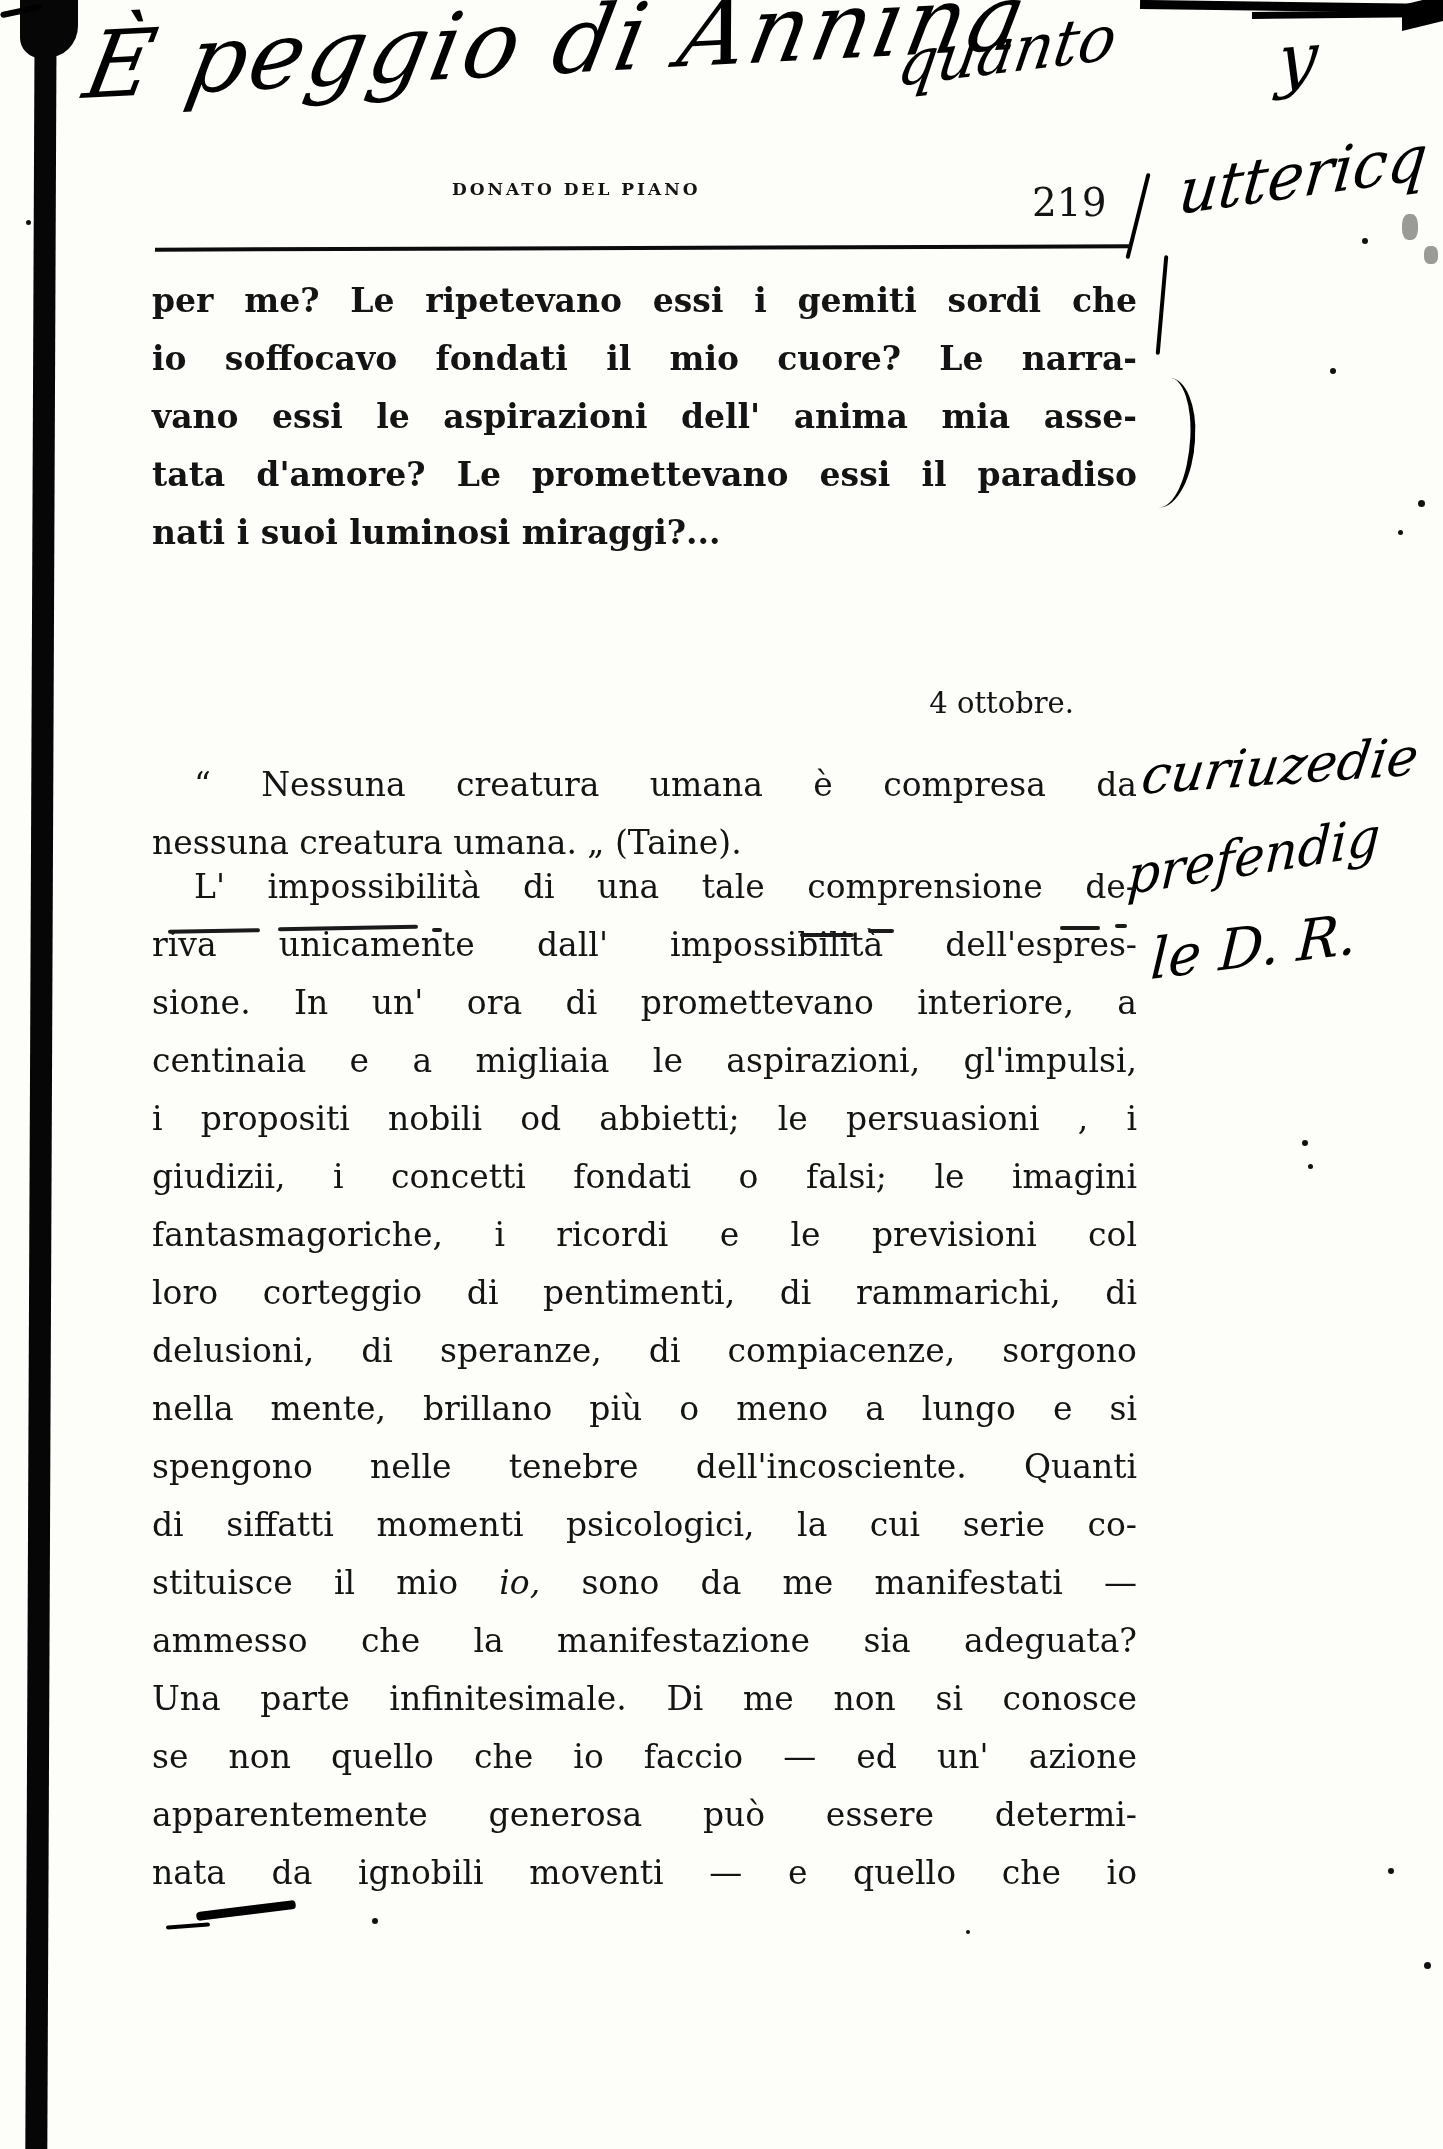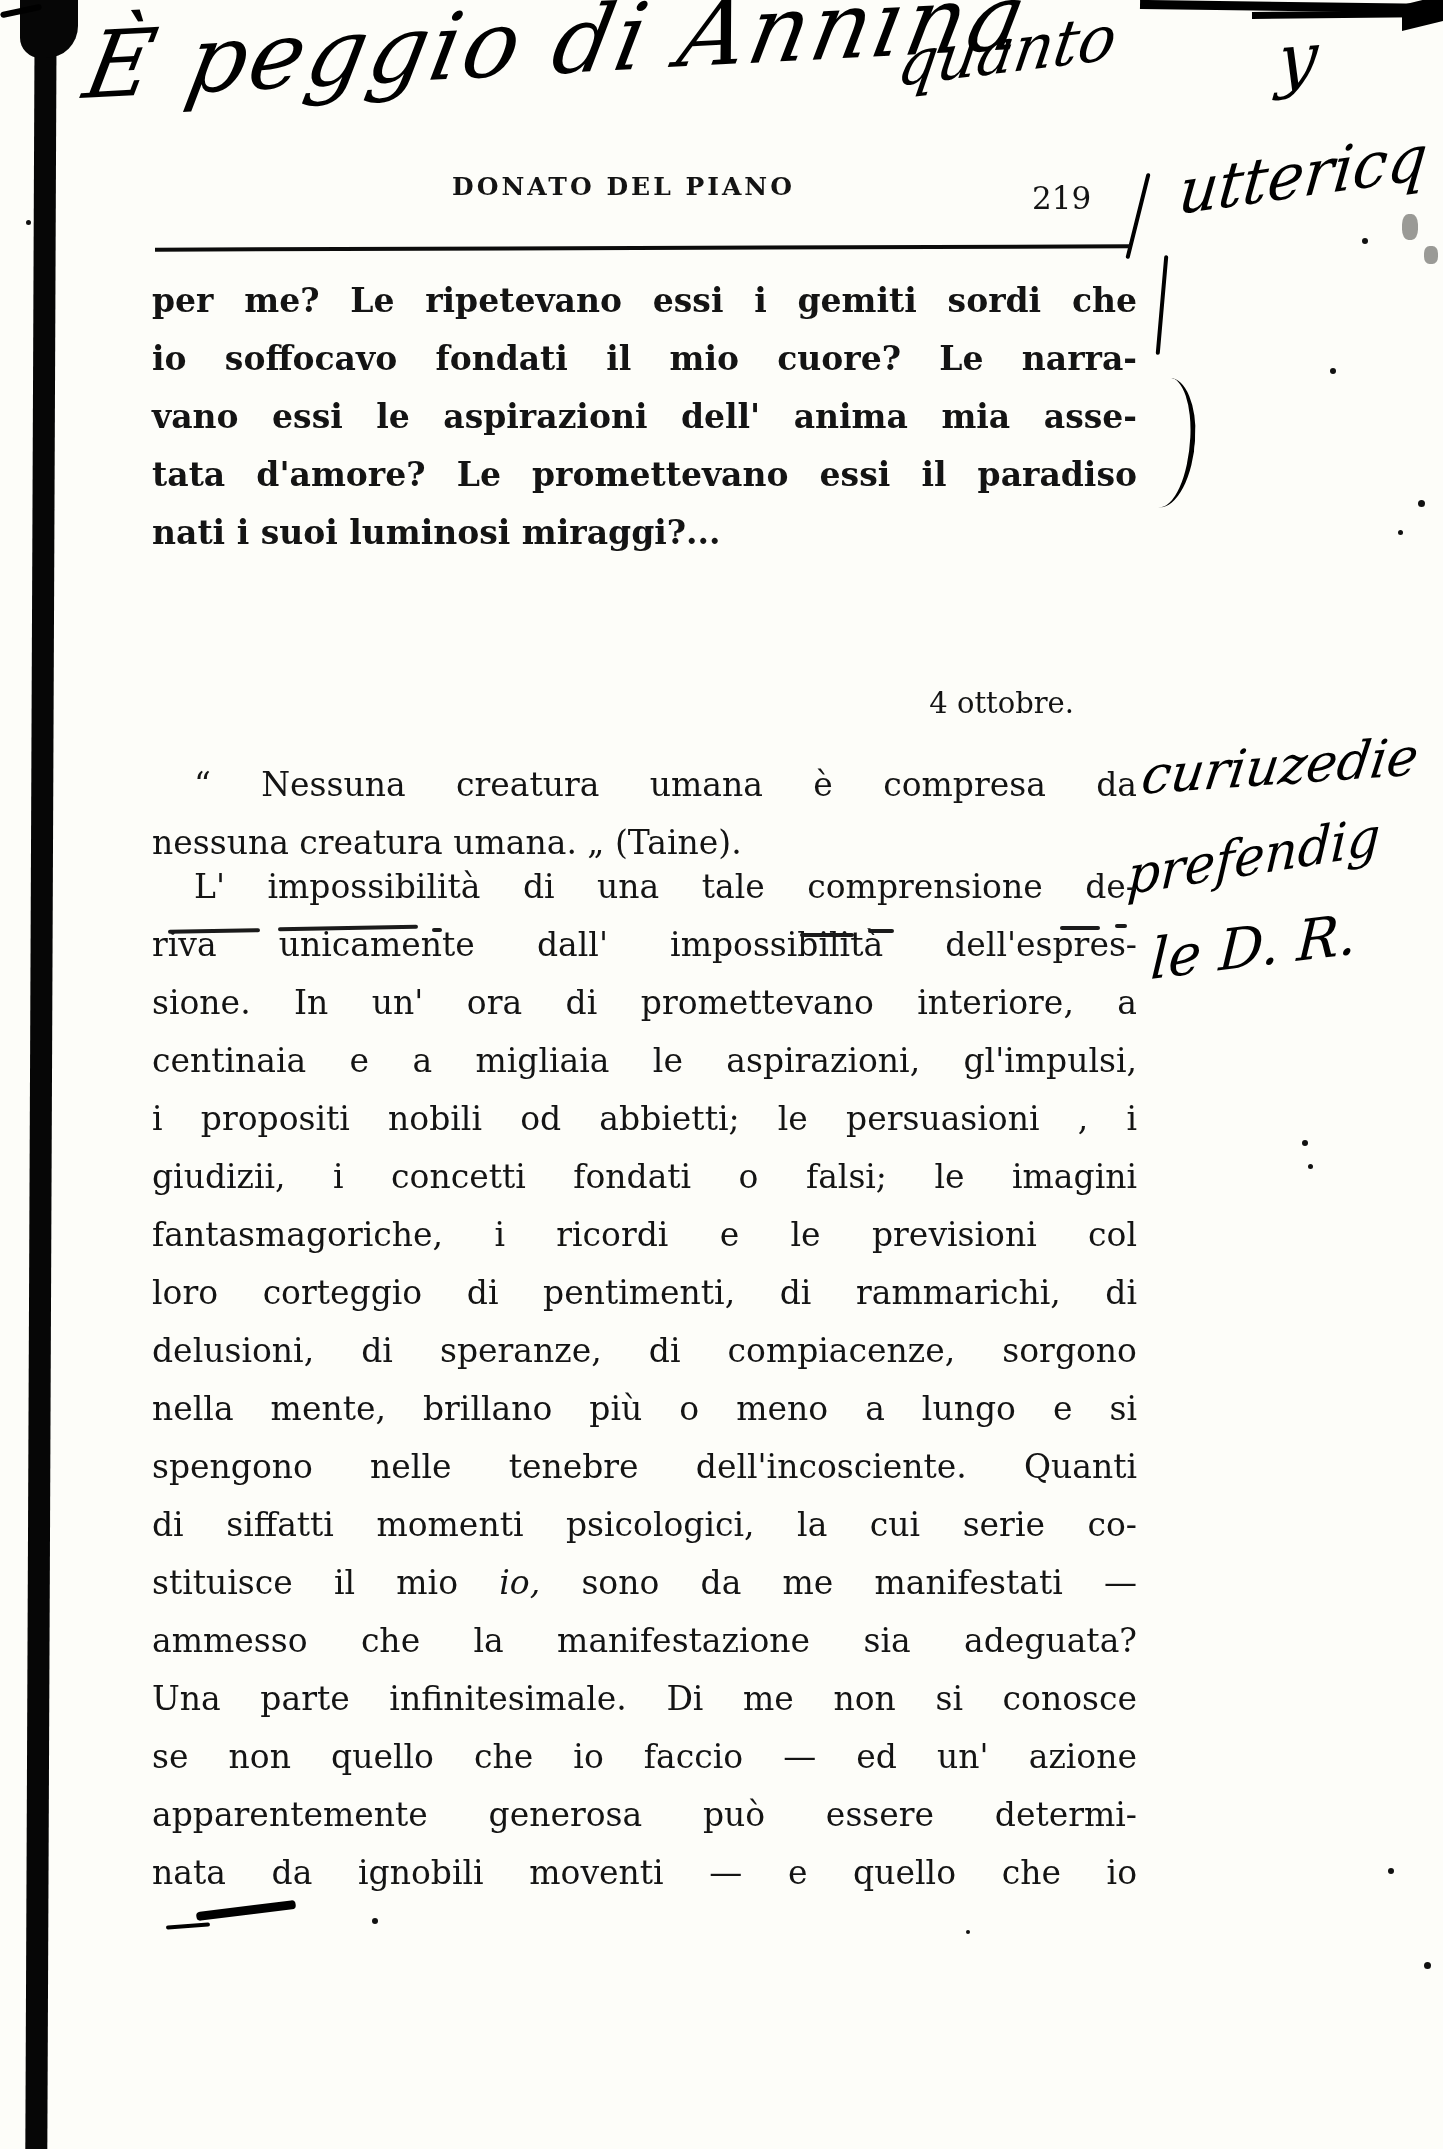--- a/index.html
+++ b/index.html
@@ -36,22 +36,22 @@
   .pu3 { left:432px;  top:928px; width:10px; }
   .pu4 { left:800px;  top:933px; width:54px; }
   .pu5 { left:868px;  top:929px; width:26px; }
   .pu6 { left:1060px; top:926px; width:40px; }
   .pu7 { left:1115px; top:924px; width:12px; }
   .smudge1 { position:absolute; left:196px; top:1906px; width:100px; height:9px; background:#000; border-radius:4px; transform:rotate(-7deg); }
   .smudge2 { position:absolute; left:166px; top:1924px; width:44px;  height:4px; background:#000; border-radius:2px; transform:rotate(-4deg); }
   .speck { position:absolute; background:#111; border-radius:50%; }
   .speck.gray { background:#9a9a96; }
   
-  .running-title { position:absolute; left:452px; top:172px; font-size:25px; font-weight:bold; letter-spacing:3px; color:var(--print,#141414); }
-  .page-number   { position:absolute; left:1032px; top:180px; font-size:31px; color:var(--print,#141414); }
+  .running-title { position:absolute; left:452px; top:179px; font-size:17px; font-weight:bold; letter-spacing:3px; color:var(--print,#141414); }
+  .page-number   { position:absolute; left:1032px; top:180px; font-size:39px; color:var(--print,#141414); }
   .rule { position:absolute; left:155px; top:246px; width:975px; height:4px; background:#0c0c0c; transform:rotate(-0.2deg); }
   .block { position:absolute; left:152px; width:985px; }
   .blockA { top:272px;font-weight:bold; }
   .blockB { top:756px; }
   .blockC { top:858px; }
   .bline { height:58px; line-height:58px; font-size:33px; color:var(--print,#141414); white-space:nowrap; }
   .bline.just { white-space:normal; text-align:justify; text-align-last:justify; word-spacing:4px; }
   .bline.ind  { padding-left:42px; }
   .bline .it  { font-style:italic;margin-top:27px; }
   .date-line { position:absolute; left:152px; top:674px; width:922px; height:58px; line-height:58px;

